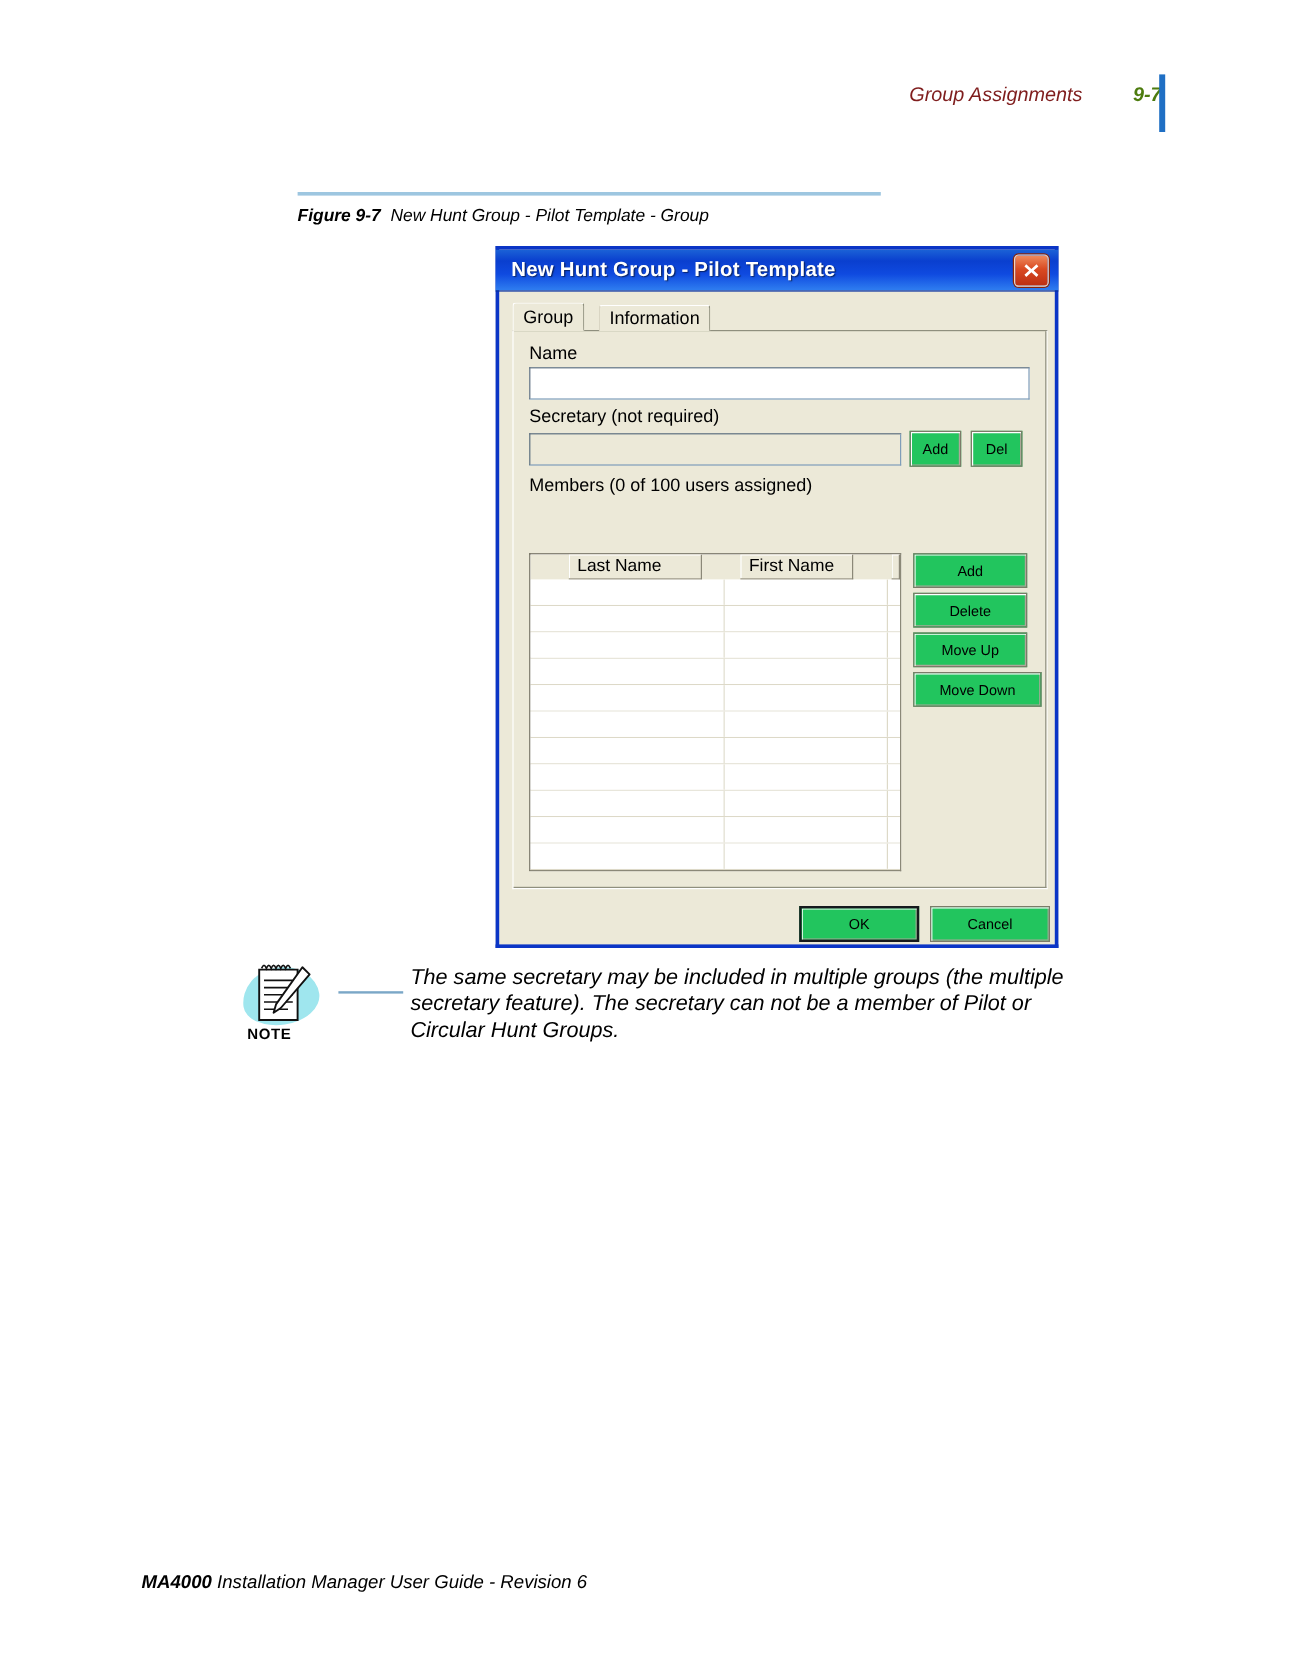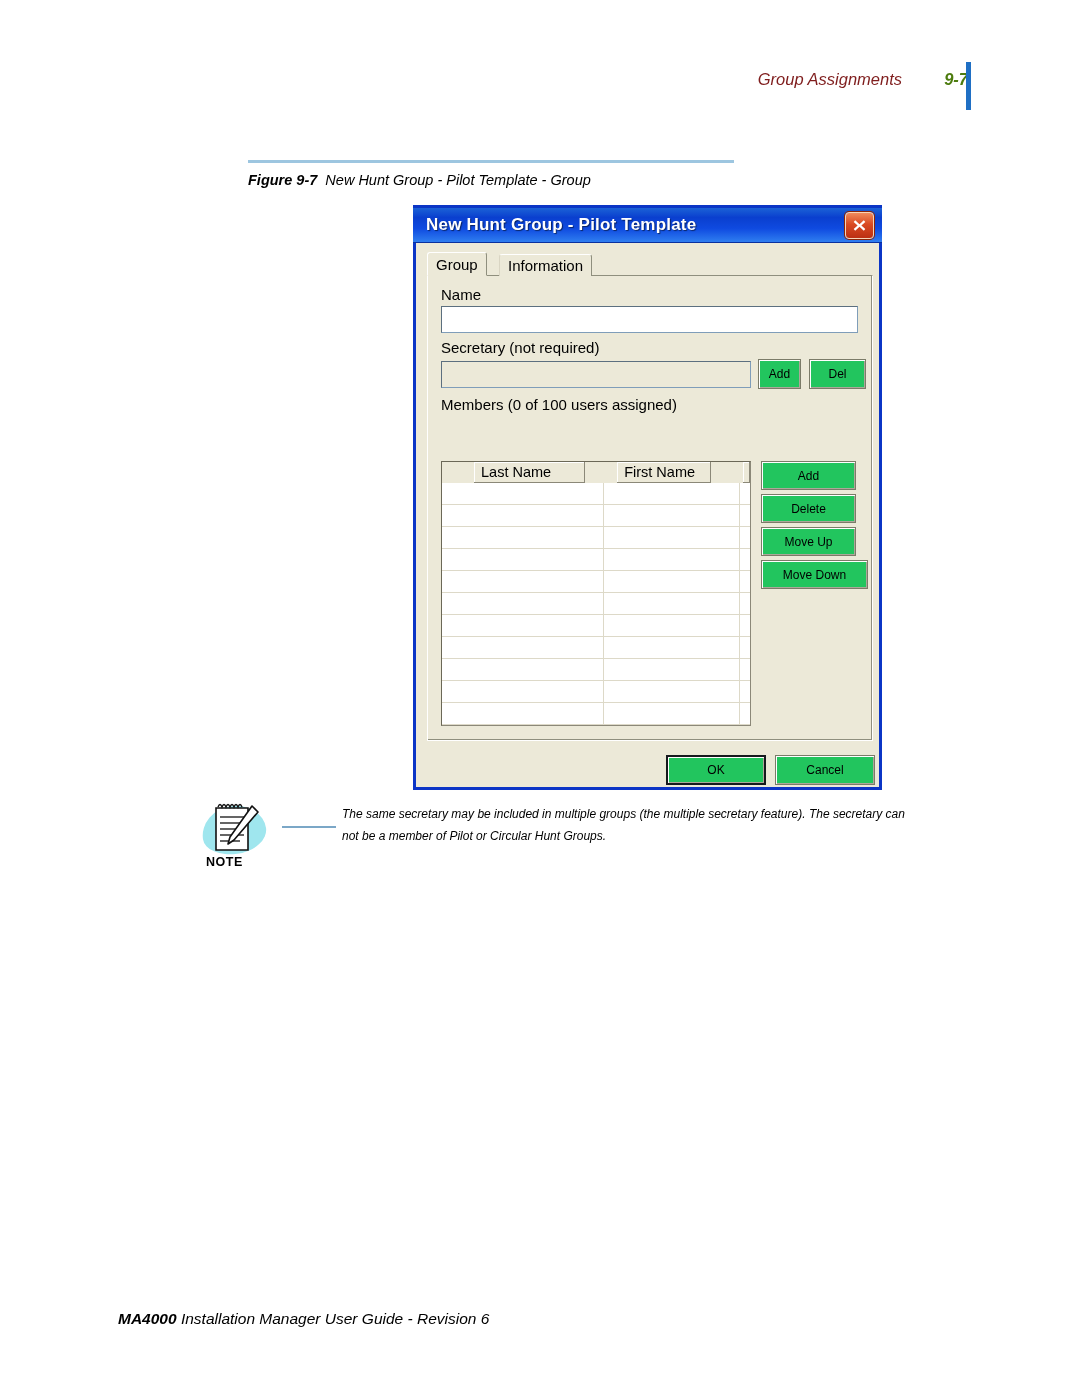--- a/index.html
+++ b/index.html
@@ -318,21 +318,21 @@
     width: 54px;
     height: 2px;
     background: #7ba7c7;
   }
   .note-text {
     position: absolute;
     left: 142px;
     top: 3px;
     width: 578px;
     font-style: italic;
-    font-size: 12px;
+    font-size: 18px;
     line-height: 22px;
   }
 
   
   .footer {
     position: absolute;
     left: 118px;
     top: 1310px;
     font-style: italic;
     font-size: 15.5px;
@@ -376,21 +376,21 @@
 
     <div class="tabpanel">
       <div class="tabpanel-inner">
 
         <div class="fld-label" style="left:13px; top:10px;">Name</div>
         <div class="textbox" style="left:13px; top:30px; width:417px; height:27px;"></div>
 
         <div class="fld-label" style="left:13px; top:63px;">Secretary (not required)</div>
         <div class="textbox disabled" style="left:13px; top:85px; width:310px; height:27px;"></div>
         <div class="win-btn" style="left:330px; top:83px; width:43px; height:30px;">Add</div>
-        <div class="win-btn" style="left:381px; top:83px; width:57px; height:30px;text-align:center;">Del</div>
+        <div class="win-btn" style="left:381px; top:83px; width:43px; height:30px;text-align:center;">Del</div>
 
         <div class="fld-label" style="left:13px; top:120px;">Members (0 of 100 users assigned)</div>
 
         <div class="grid">
           <div class="grid-header">
             <div class="grid-th c1">Last Name</div>
             <div class="grid-th c2">First Name</div>
             <div class="grid-th c3"></div>
           </div>
           <div class="grid-rows" id="grid-rows">

